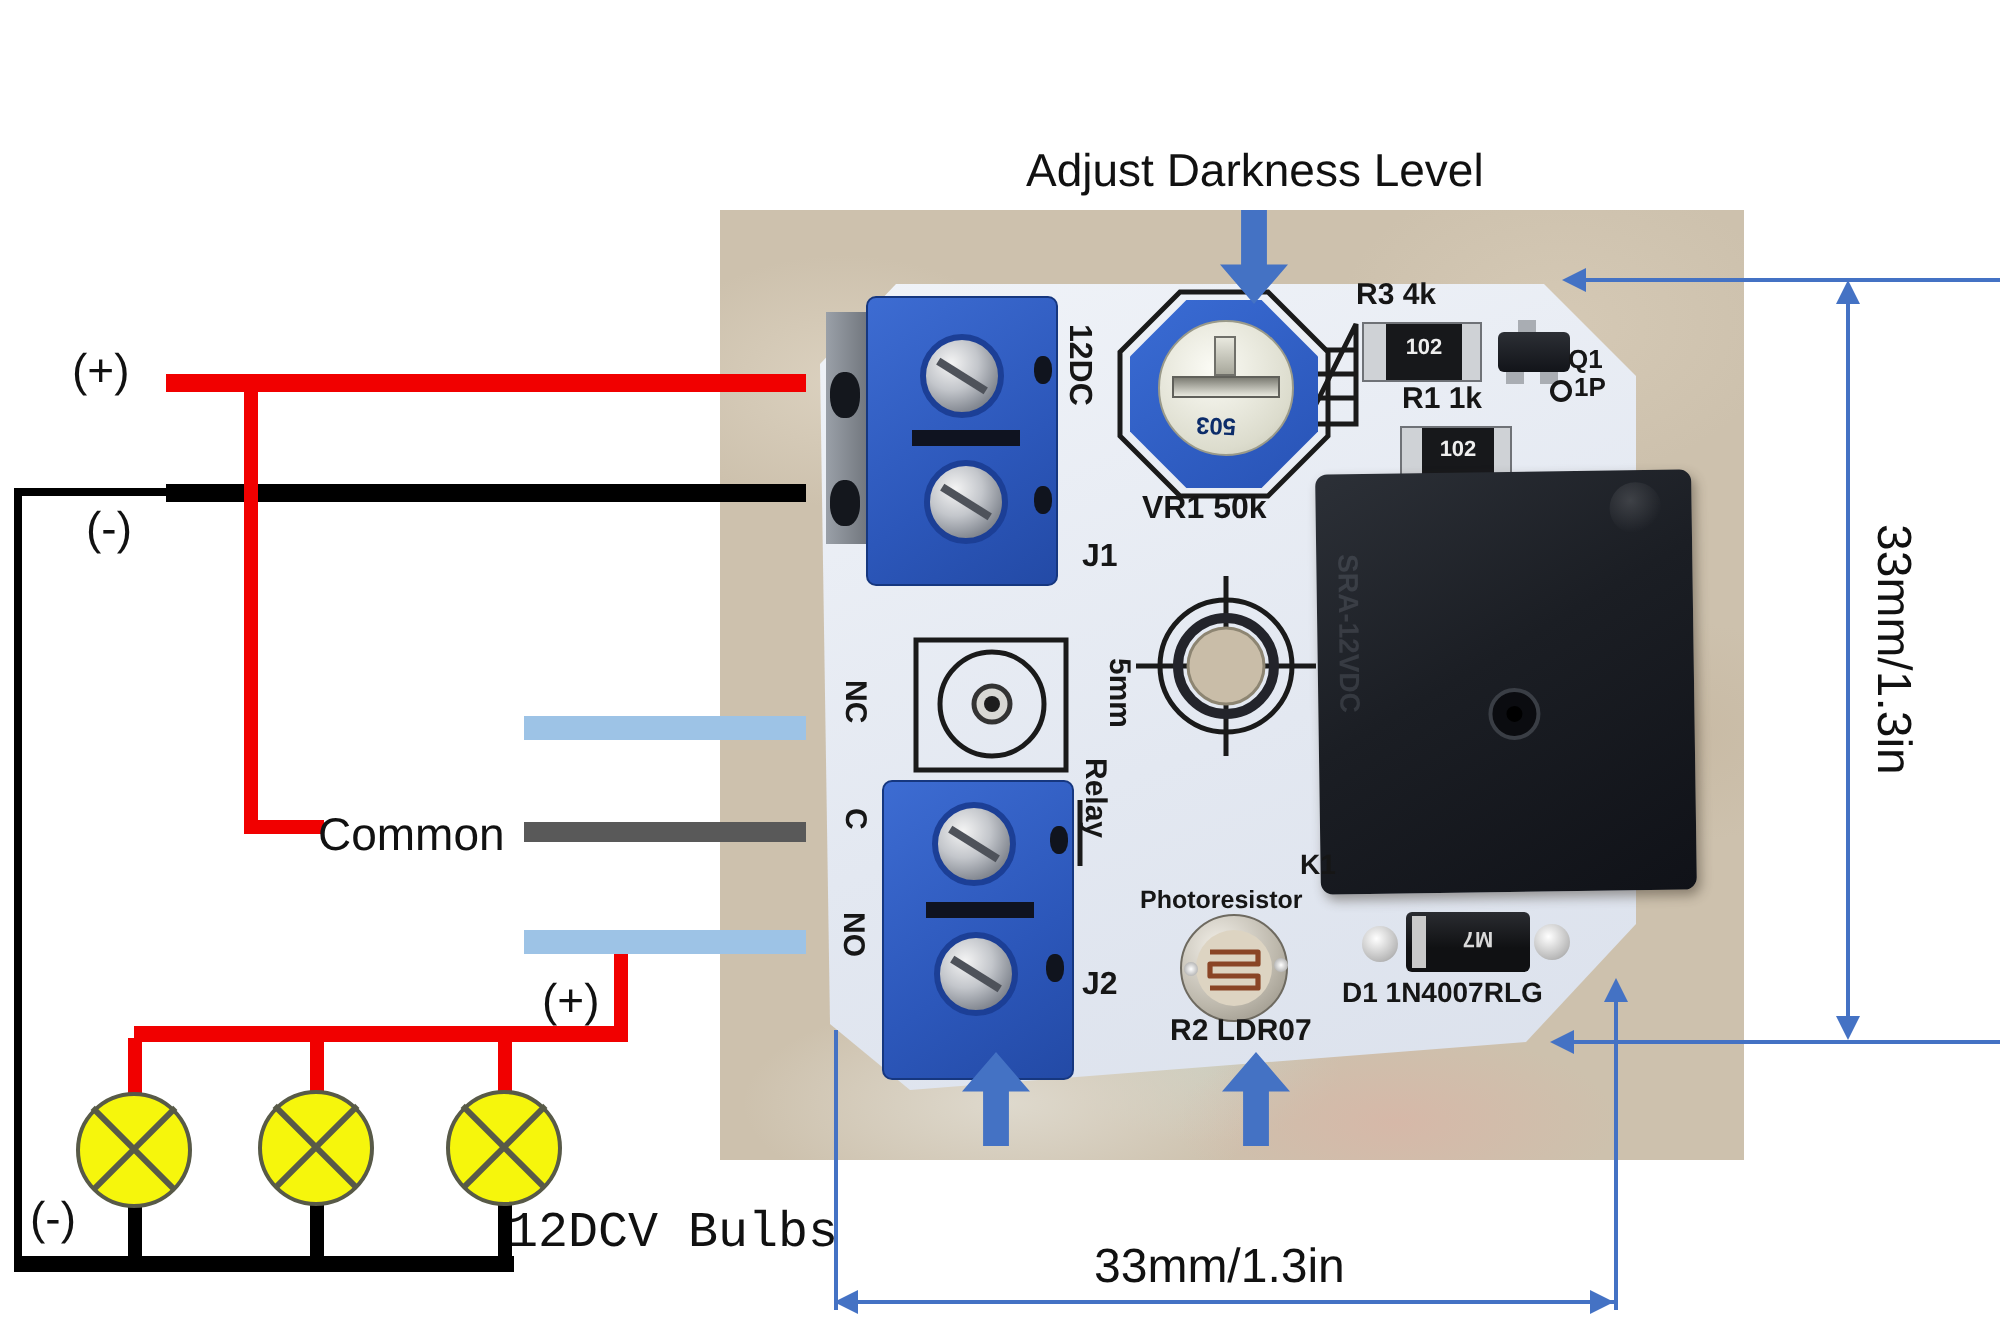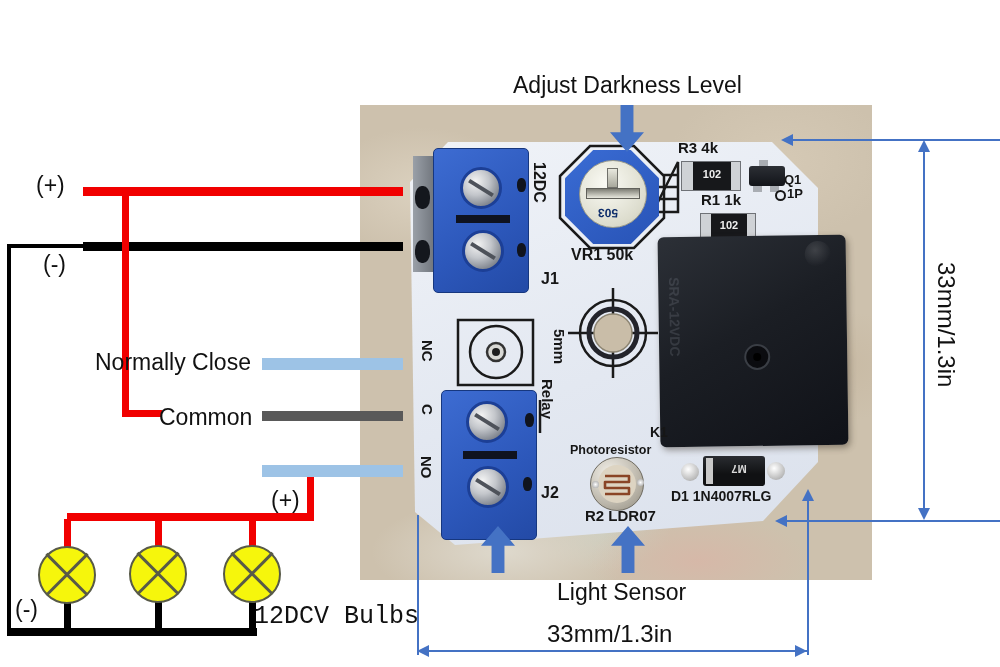--- a/index.html
+++ b/index.html
@@ -196,31 +196,29 @@
       <div class="bx a"></div>
       <div class="bx b"></div>
     </div>
 <div class="bulb" style="left:223px;top:545px;">
       <div class="bx a"></div>
       <div class="bx b"></div>
     </div>
 
 <div class="lbl" style="left:36px;top:172px;">(+)</div>
 <div class="lbl" style="left:43px;top:251px;">(-)</div>
-<div class="lbl" style="left:95px;top:349px;">Normally Close</div>
 <div class="lbl" style="left:159px;top:404px;">Common</div>
 <div class="lbl" style="left:271px;top:487px;">(+)</div>
 <div class="lbl" style="left:15px;top:596px;">(-)</div>
 <div class="lbl" style="left:254px;top:602px;font-size:25px;font-family:Liberation Mono, monospace;">12DCV Bulbs</div>
 
 <div class="lbl" style="left:513px;top:72px;">Adjust Darkness Level</div>
 <div class="fat-down" style="left:610px;top:105px;"></div>
 <div class="fat-up" style="left:481px;top:526px;"></div>
 <div class="fat-up" style="left:611px;top:526px;"></div>
-<div class="lbl" style="left:557px;top:579px;">Light Sensor</div>
 
 <div class="dim" style="left:788px;top:139px;width:212px;height:2px;"></div>
 <div class="tri l" style="left:781px;top:134px;"></div>
 <div class="dim" style="left:923px;top:146px;width:2px;height:372px;"></div>
 <div class="tri u" style="left:918px;top:140px;"></div>
 <div class="tri d" style="left:918px;top:508px;"></div>
 <div class="dim" style="left:783px;top:520px;width:217px;height:2px;"></div>
 <div class="tri l" style="left:775px;top:515px;"></div>
 <div class="lbl vert" style="left:932px;top:262px;font-size:24px;">33mm/1.3in</div>
 

